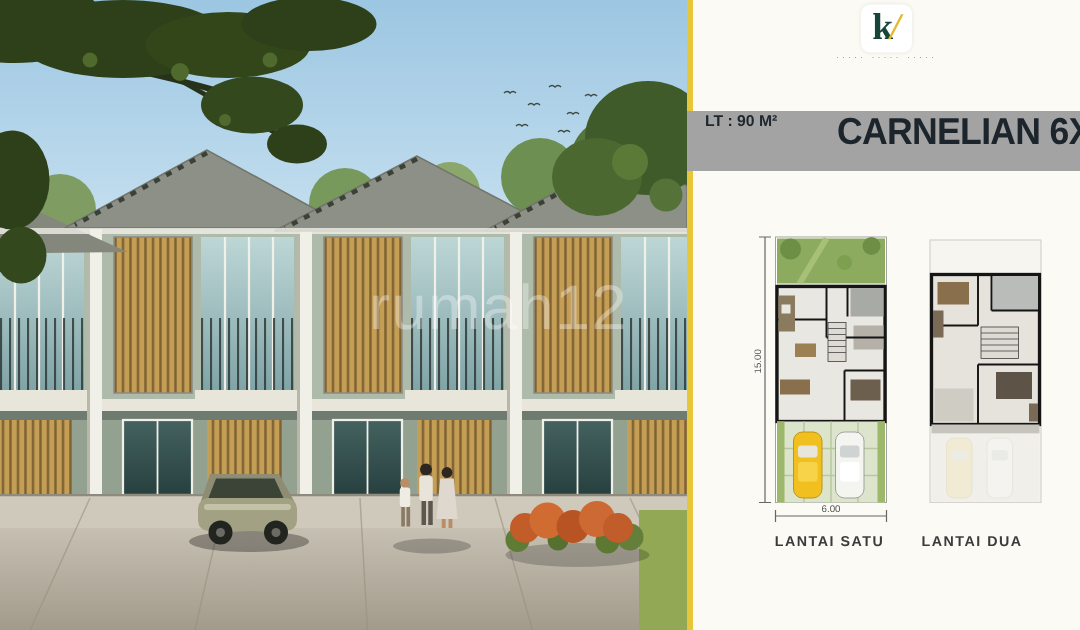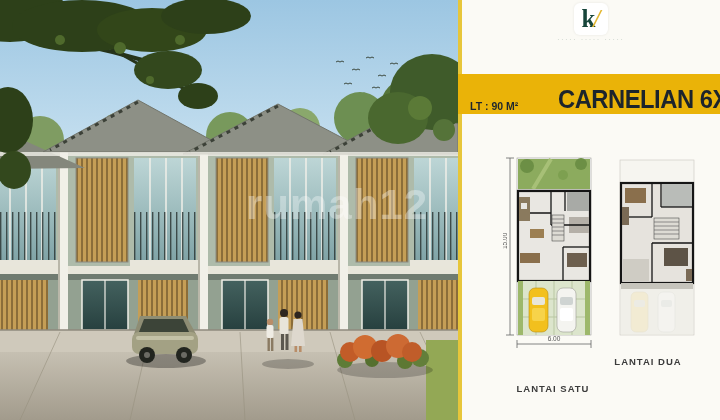--- a/index.html
+++ b/index.html
@@ -3,53 +3,53 @@
 <meta charset="utf-8">
 <style>
   html,body{margin:0;padding:0;background:#ffffff;}
   #stage{position:relative;width:720px;height:420px;overflow:hidden;
          font-family:"Liberation Sans",sans-serif;background:#fbfaf5;}
 
   
   .photo{position:absolute;left:0;top:0;width:458px;height:420px;overflow:hidden;}
   .photo svg{display:block;}
   .watermark{position:absolute;left:246px;top:180px;width:212px;height:52px;
-             overflow:hidden;font-weight:bold;font-size:42px;letter-spacing:1px;
+             overflow:hidden;font-weight:normal;font-size:42px;letter-spacing:1px;
              color:rgba(255,255,255,.34);white-space:nowrap;line-height:50px;}
 
   
   .divider{position:absolute;left:458px;top:0;width:4px;height:420px;background:#e7c63a;}
 
   
   .panel{position:absolute;left:462px;top:0;width:258px;height:420px;background:#fbfaf5;}
 
   .logo{position:absolute;left:0;top:3px;width:258px;text-align:center;}
   .logo-mark{display:inline-block;width:34px;height:32px;border-radius:6px;background:#ffffff;
              box-shadow:0 0 3px rgba(0,0,0,.08);font-family:"Liberation Serif",serif;
              font-size:25px;line-height:32px;font-weight:bold;}
   .logo-mark .k{color:#17453a;}
   .logo-mark .slash{color:#e3b833;font-style:italic;margin-left:-2px;}
   .brand-name{margin-top:1px;font-family:"Liberation Serif",serif;font-weight:bold;
               font-size:17px;color:#1c4a39;}
   .brand-tagline{margin-top:1px;font-size:6px;letter-spacing:2px;color:rgba(34,80,62,.55);
                  filter:blur(.4px);}
 
-  .badge{position:absolute;left:-4px;top:74px;width:262px;height:40px;background:#eab308;
-         display:flex;align-items:flex-end;overflow:hidden;}
+  .badge{position:absolute;left:-4px;top:74px;width:262px;height:40px;background:#a3a3a3;
+         display:flex;align-items:flex-start;overflow:hidden;}
   .badge .specs{padding-left:12px;width:88px;flex:none;font-weight:bold;font-size:10.5px;
                 line-height:1.4;color:#1e262e;}
   .badge .title{flex:1;font-weight:bold;font-size:25px;color:#1c242c;letter-spacing:-.5px;
                 transform:scaleX(.95);transform-origin:left center;white-space:nowrap;}
 
   .plan{position:absolute;top:133px;}
   .plan1{left:41px;}
   .plan2{left:154px;}
   .plan-label{position:absolute;top:356px;width:100px;text-align:center;font-weight:bold;
               font-size:9.5px;letter-spacing:1px;color:#3b3b3b;}
-  .plan-label.l1{left:41px;margin-top:27px;}
+  .plan-label.l1{left:41px;}
   .plan-label.l2{left:136px;}
 </style>
 </head>
 <body>
 
 <div id="stage">
 
   <div class="photo">
     <svg width="458" height="420" viewBox="0 0 458 420">
       <defs>

